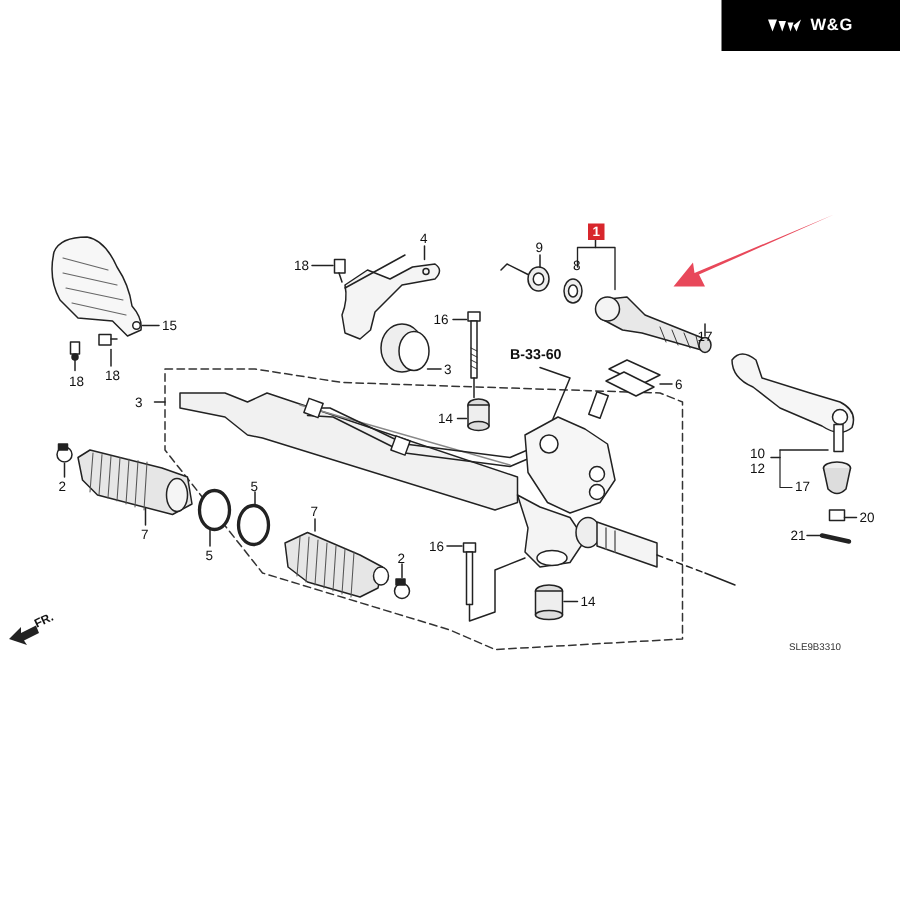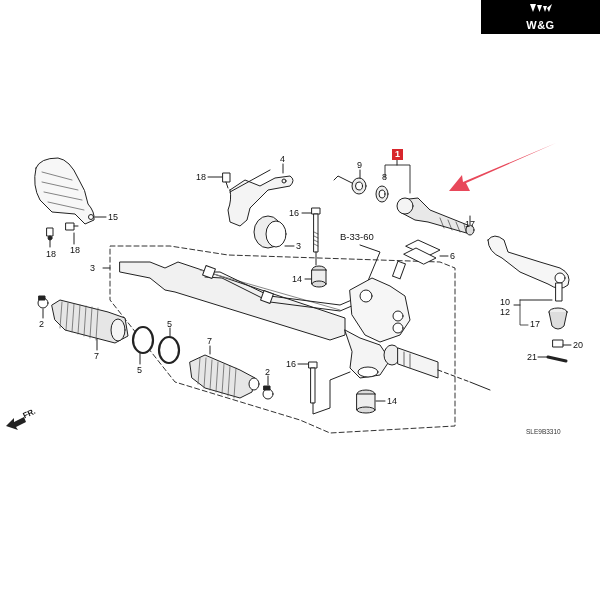--- a/index.html
+++ b/index.html
@@ -1,21 +1,21 @@
 <!DOCTYPE html>
 <html><head>
 <meta charset="utf-8">
 <style>
   html, body { margin:0; padding:0; background:#ffffff; }
   body { width:600px; height:600px; position:relative; overflow:hidden; font-family:"Liberation Sans", sans-serif; }
-  #logo-badge { position:absolute; left:481px; top:0; width:119px; height:34px; background:#000; color:#fff; display:flex; align-items:center; justify-content:center; gap:6px; font-weight:bold; font-size:11px; letter-spacing:0.5px;flex-direction:column; }
+  #logo-badge { position:absolute; left:481px; top:0; width:119px; height:34px; background:#000; color:#fff; display:flex; align-items:center; justify-content:center; gap:6px; font-weight:bold; font-size:11px; letter-spacing:0.5px; }
   #logo-badge svg { display:block; }
   #diagram { position:absolute; left:0; top:0; width:600px; height:600px; }
   .lbl { position:absolute; font-family:"Liberation Sans", sans-serif; font-size:9px; color:#111; line-height:1; white-space:nowrap; }
-  .lbl-ref { font-weight:normal; font-size:9.5px;text-align:right; }
+  .lbl-ref { font-weight:bold; font-size:9.5px;text-align:right; }
   .lbl-red { background:#d8262c; color:#fff; font-weight:bold; padding:1px 3px; font-size:9px; }
   .lbl-code { font-size:6.5px; color:#333; }
   .lbl-fr { font-weight:bold; font-size:8px; transform:rotate(-25deg); }
 </style>
 </head>
 <body>
 
 <div id="logo-badge">
   <svg width="22" height="10" viewBox="0 0 22 10">
     <polygon points="0,1 6,1 3,9" fill="#fff"></polygon>

